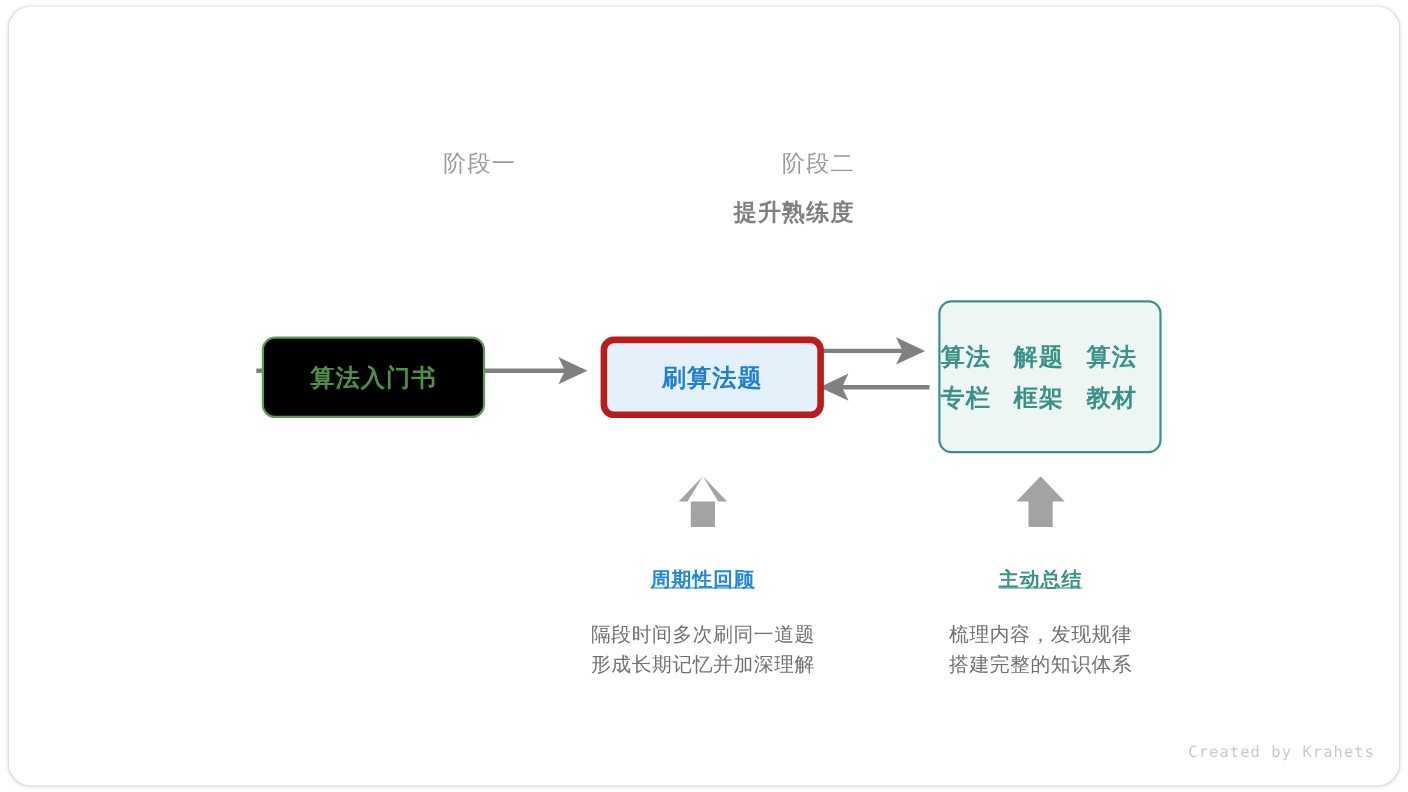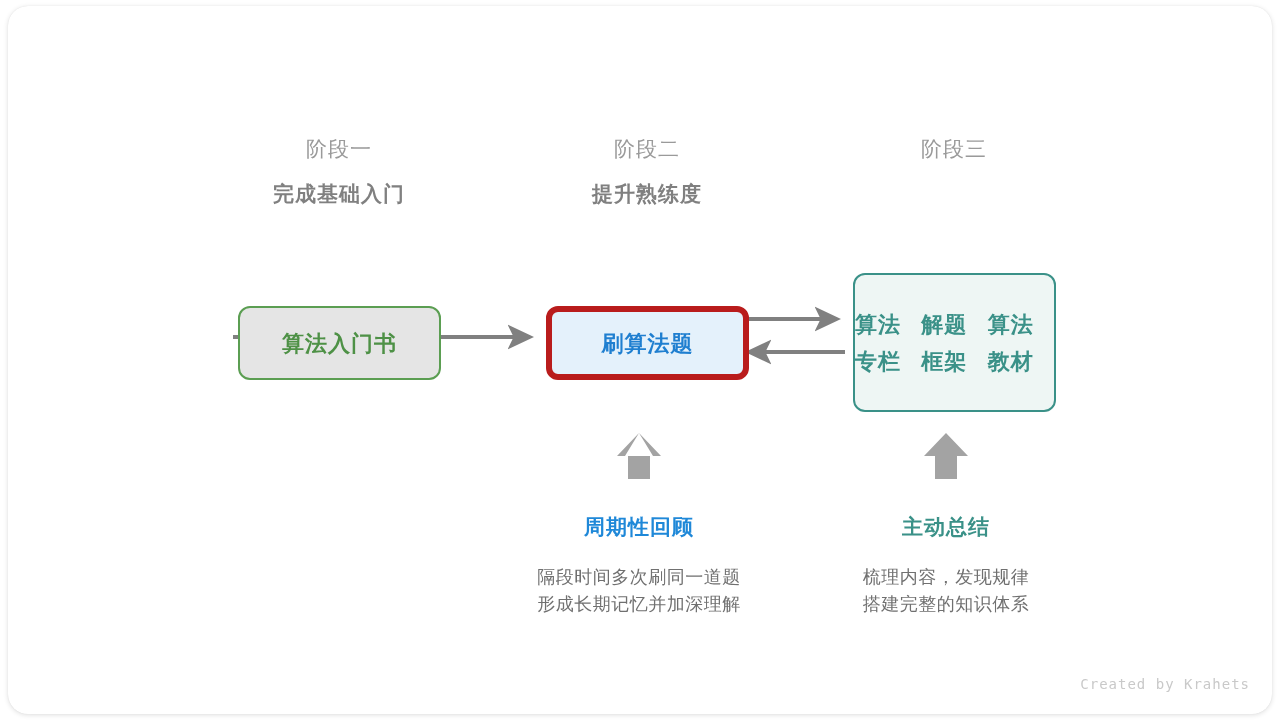--- a/index.html
+++ b/index.html
@@ -20,21 +20,21 @@
     top: 6px;
     width: 1264px;
     height: 708px;
     background: #ffffff;
     border-radius: 20px;
     box-shadow: 0 1px 5px rgba(0,0,0,0.13), 0 0 1px rgba(0,0,0,0.10);
   }
 
   .stage-head {
     position: absolute;
-    text-align: center;
+    text-align: right;
     width: 260px;
   }
   .stage-head .phase {
     font-size: 21px;
     color: #9a9a9a;
     line-height: 30px;
     letter-spacing: 1px;
   }
   .stage-head .title {
     font-size: 21px;
@@ -55,21 +55,21 @@
     justify-content: center;
     font-weight: bold;
     font-size: 22px;
     letter-spacing: 1px;
   }
   .node .line { line-height: 37px; }
 
   #node-book {
     left: 230px; top: 300px;
     width: 203px; height: 74px;
-    background: #e5e5e5;
+    background: #000000;
     border: 2px solid #5b9e52;
     color: #4e9146;
   }
   #node-practice {
     left: 538px; top: 300px;
     width: 203px; height: 74px;
     background: #e4f1fb;
     border: 6px solid #b91c1c;
     color: #1f7fd0;
   }
@@ -87,24 +87,25 @@
     width: 1264px; height: 708px;
     pointer-events: none;
   }
 
   .annot {
     position: absolute;
     text-align: center;
     width: 300px;
   }
   .annot .annot-title {
-    font-size: 21px;
+    font-size: 18px;
     font-weight: bold;
     line-height: 30px;
     letter-spacing: 1px;
+    text-decoration: underline;
   }
   .annot .annot-desc {
     font-size: 18px;
     color: #707070;
     line-height: 27px;
     margin-top: 22px;
     letter-spacing: 0.5px;
   }
   .annot .annot-desc div { line-height: 27px; }
 
@@ -121,28 +122,26 @@
     letter-spacing: 1px;
   }
 </style>
 </head>
 <body>
 
 <div class="canvas">
 
   <div class="stage-head" id="stage-1" style="left:201px; top:128px;">
     <div class="phase">阶段一</div>
-    <div class="title">完成基础入门</div>
   </div>
   <div class="stage-head" id="stage-2" style="left:509px; top:128px;">
     <div class="phase">阶段二</div>
     <div class="title">提升熟练度</div>
   </div>
   <div class="stage-head" id="stage-3" style="left:816px; top:128px;">
-    <div class="phase">阶段三</div>
   </div>
 
   <svg class="svg-layer" viewBox="0 0 1264 708">
     <defs>
       <marker id="arrowhead" markerWidth="7" markerHeight="7" refX="5.6" refY="3.5" orient="auto" markerUnits="strokeWidth">
         <path d="M0,0.4 L6.6,3.5 L0,6.6 L1.5,3.5 Z" fill="#808080"></path>
       </marker>
     </defs>
 
     <line x1="225" y1="331" x2="522" y2="331" stroke="#808080" stroke-width="4" marker-end="url(#arrowhead)"></line>

